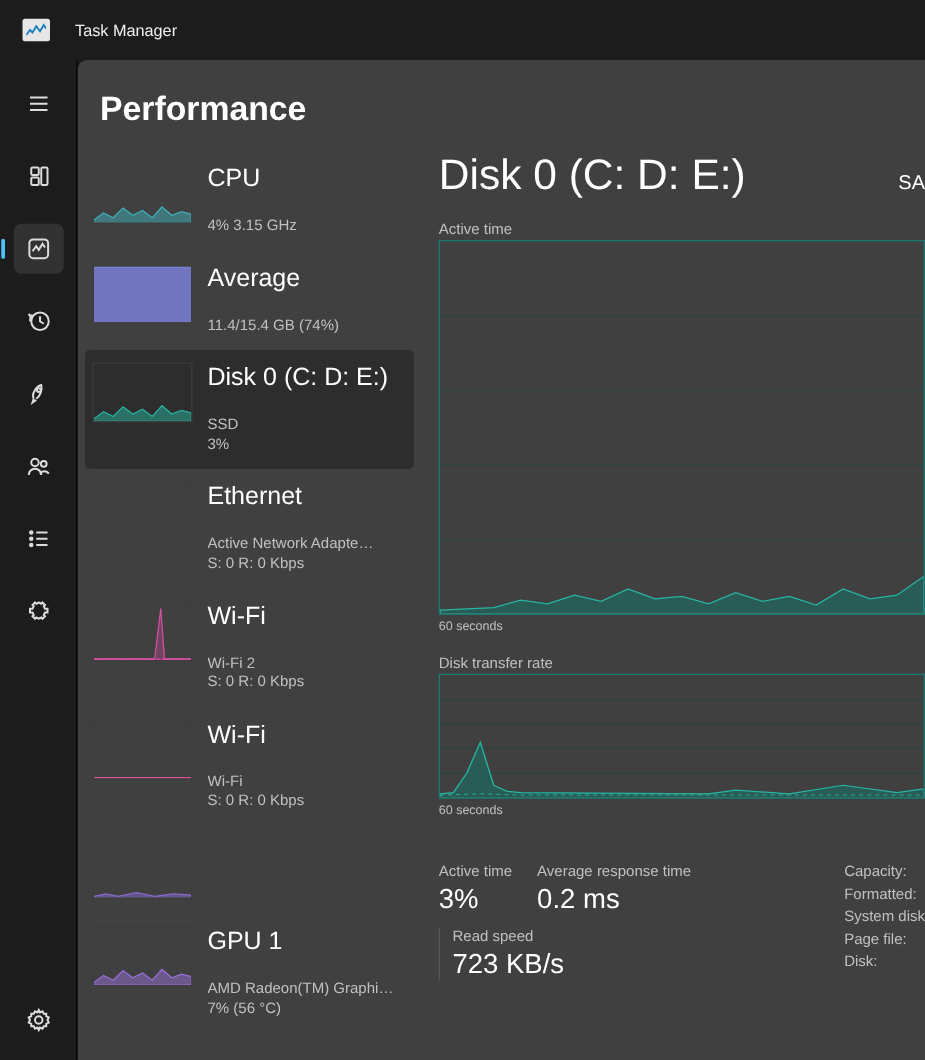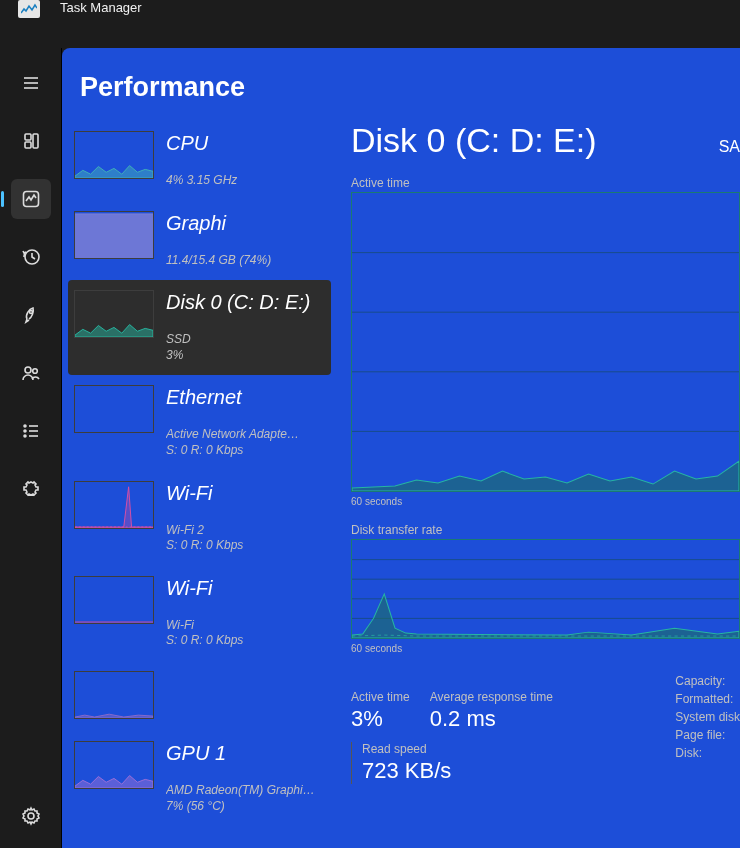--- a/index.html
+++ b/index.html
@@ -9,20 +9,21 @@
       background: #1c1c1c;
       color: #ffffff;
       font-family: "Segoe UI", sans-serif;
       overflow: hidden;
       display: flex;
       flex-direction: column;
     }
     .titlebar {
       height: 48px;
       display: flex;
+      align-items: center;
       padding-left: 18px;
       gap: 20px;
     }
     .app-icon {
       width: 22px;
       height: 18px;
       background: #e6e6e6;
       border-radius: 2px;
       display: flex;
       align-items: center;
@@ -64,21 +65,21 @@
       background: #4cc2ff;
       border-radius: 2px;
     }
     .nav-btn svg { width: 20px; height: 20px; stroke: currentColor; fill: none; stroke-width: 1.6; }
     .nav-rail .spacer { flex: 1; }
     .nav-btn.settings { margin-bottom: 12px; }
     .content {
       flex: 1;
       display: flex;
       flex-direction: column;
-      background: #1d4ed8;
+      background: #404040;
       border-top-left-radius: 8px;
       margin-top: 0;
       overflow: hidden;
     }
     .page-header {
       padding: 24px 18px 18px 18px;
       font-size: 27px;
       font-weight: 600;
     }
     .columns { flex: 1; display: flex; overflow: hidden; }
@@ -86,21 +87,20 @@
       width: 275px;
       padding: 0 6px;
       overflow-y: auto;
     }
     .perf-item {
       display: flex;
       gap: 12px;
       padding: 10px 6px 12px 6px;
       border-radius: 4px;
       cursor: pointer;
-      font-style: italic;
     }
     .perf-item.selected { background: #2d2d2d; }
     .mini-chart {
       width: 80px;
       height: 48px;
       border: 1px solid #3d3d3d;
       position: relative;
       overflow: hidden;
       flex-shrink: 0;
     }
@@ -140,21 +140,21 @@
     .metric-value { font-size: 22px; font-weight: 400; margin-top: 2px; white-space: nowrap; }
     .metrics.row2 { margin-top: 10px; flex-direction: column; }
     .metrics.row2 .metric-group { border-left: 1px solid #555; padding-left: 10px; }
     .right-props {
       display: flex;
       flex-direction: column;
       gap: 4px;
       font-size: 12px;
       color: #c0c0c0;
       margin-left: 20px;
-      margin-top: 2px;
+      margin-top: 18px;
     }
     .main-row { display: flex; margin-top: 18px; }
     .left-metrics { flex: 1; }
   </style>
 </head>
 <body>
 
 <div class="titlebar">
   <div class="app-icon">
     <svg viewBox="0 0 16 12">
@@ -251,21 +251,21 @@
     </div>
           </div>
           <div class="perf-item">
     <div class="mini-chart">
               <svg viewBox="0 0 80 48" preserveAspectRatio="none">
                 <rect x="0" y="2" width="80" height="46" fill="#7b7fd6" fill-opacity="0.85"></rect>
                 <line x1="0" y1="2" x2="80" y2="2" stroke="#7b7fd6"></line>
               </svg>
             </div>
     <div class="perf-text">
-      <div class="perf-title">Graphi</div>
+      <div class="perf-title">Average</div>
       <div class="perf-sub">11.4/15.4 GB (74%)</div>
 
     </div>
           </div>
           <div class="perf-item selected">
     <div class="mini-chart">
               <svg viewBox="0 0 80 48" preserveAspectRatio="none">
                 <path d="M0,46 L8,40 L16,44 L24,36 L32,42 L40,38 L48,44 L56,35 L64,42 L72,39 L80,41 L80,48 L0,48 Z" fill="#27b49f" fill-opacity="0.5" stroke="#27b49f" stroke-width="1"></path>
               </svg>
             </div>

